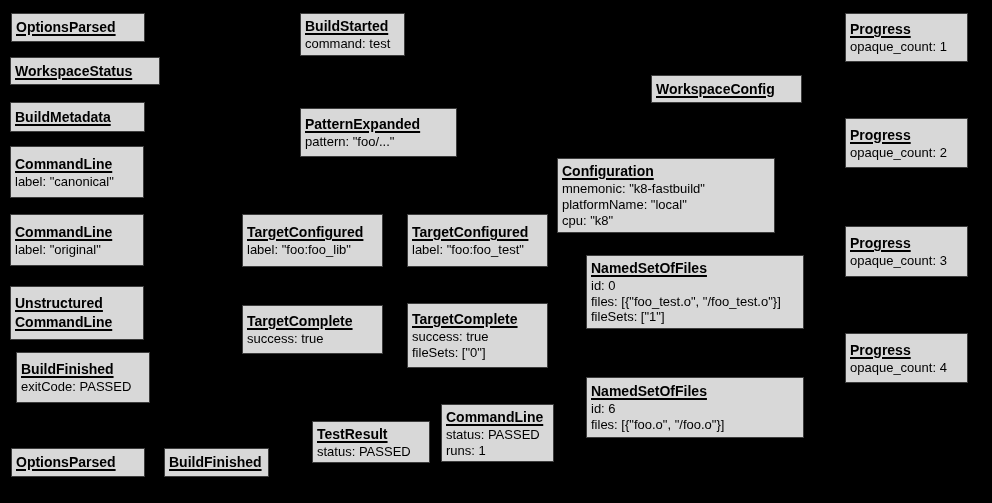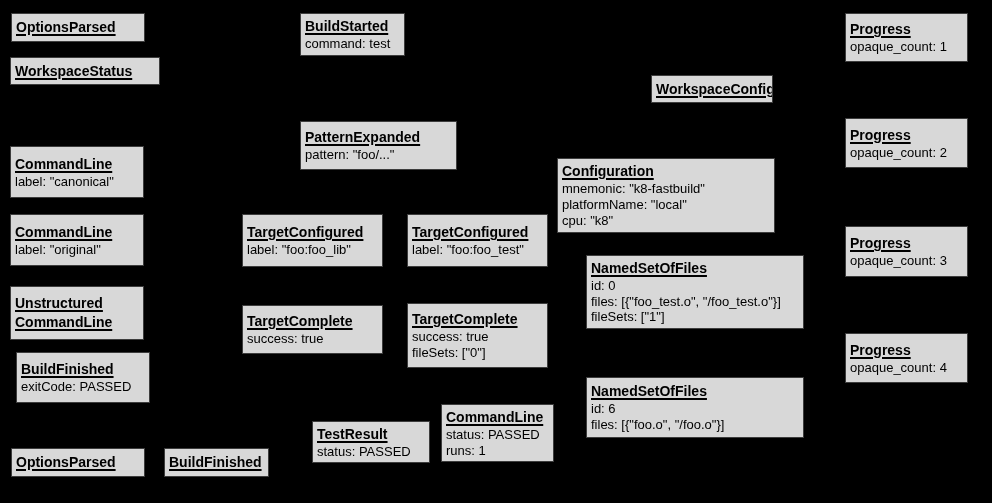--- a/index.html
+++ b/index.html
@@ -53,20 +53,24 @@
   <div class="node" style="left:11px; top:13px; width:134px; height:29px">
     <div class="t">OptionsParsed</div>
 
   </div>
 
   <div class="node" style="left:10px; top:57px; width:150px; height:28px">
     <div class="t">WorkspaceStatus</div>
 
   </div>
 
+  <div class="node" style="left:10px; top:102px; width:135px; height:30px">
+    <div class="t">BuildMetadata</div>
+
+  </div>
 
   <div class="node" style="left:10px; top:146px; width:134px; height:52px">
     <div class="t">CommandLine</div>
     <div class="d">label: "canonical"</div>
   </div>
 
   <div class="node" style="left:10px; top:214px; width:134px; height:52px">
     <div class="t">CommandLine</div>
     <div class="d">label: "original"</div>
   </div>
@@ -90,21 +94,21 @@
   <div class="node" style="left:164px; top:448px; width:105px; height:29px">
     <div class="t">BuildFinished</div>
 
   </div>
 
   <div class="node" style="left:300px; top:13px; width:105px; height:43px">
     <div class="t">BuildStarted</div>
     <div class="d">command: test</div>
   </div>
 
-  <div class="node" style="left:300px; top:121px; width:157px; height:49px">
+  <div class="node" style="left:300px; top:108px; width:157px; height:49px">
     <div class="t">PatternExpanded</div>
     <div class="d">pattern: "foo/..."</div>
   </div>
 
   <div class="node" style="left:242px; top:214px; width:141px; height:53px">
     <div class="t">TargetConfigured</div>
     <div class="d">label: "foo:foo_lib"</div>
   </div>
 
   <div class="node" style="left:242px; top:305px; width:141px; height:49px">
@@ -127,21 +131,21 @@
     <div class="d">success: true
 fileSets: ["0"]</div>
   </div>
 
   <div class="node" style="left:441px; top:404px; width:113px; height:58px">
     <div class="t">CommandLine</div>
     <div class="d">status: PASSED
 runs: 1</div>
   </div>
 
-  <div class="node" style="left:651px; top:75px; width:122px; height:28px">
+  <div class="node" style="left:651px; top:75px; width:151px; height:28px">
     <div class="t">WorkspaceConfig</div>
 
   </div>
 
   <div class="node" style="left:557px; top:158px; width:218px; height:75px">
     <div class="t">Configuration</div>
     <div class="d">mnemonic: "k8-fastbuild"
 platformName: "local"
 cpu: "k8"</div>
   </div>

